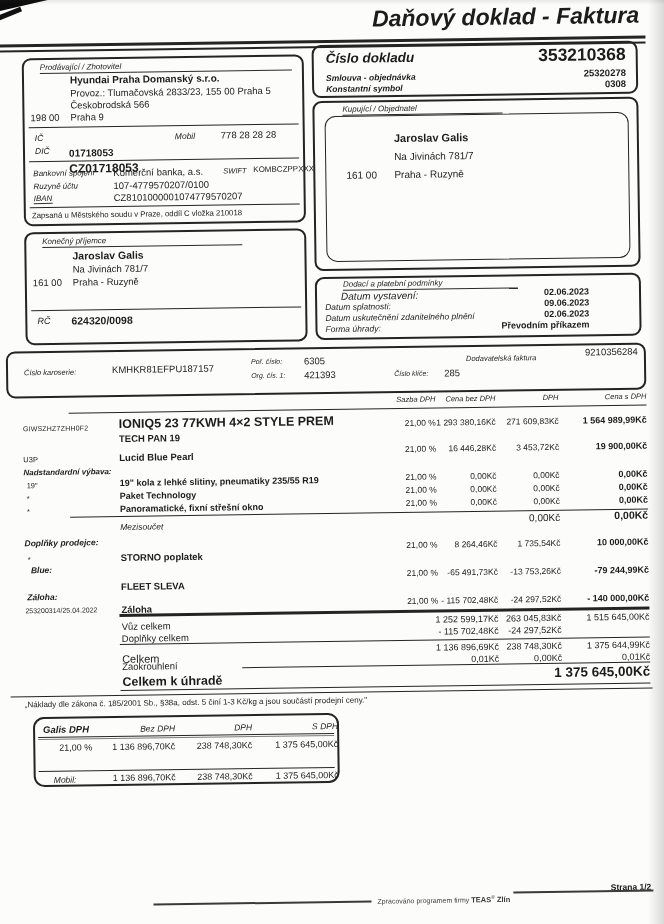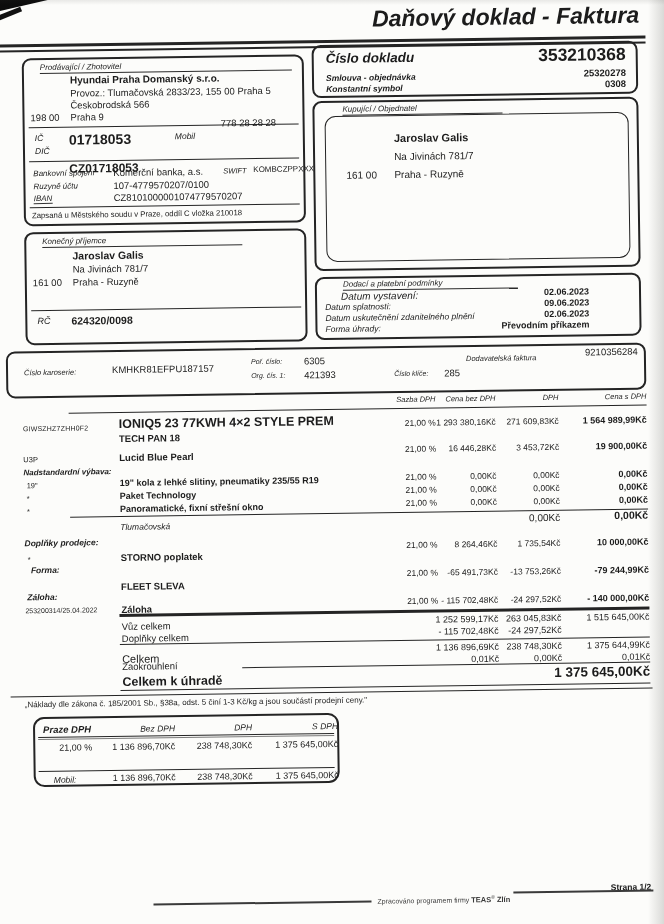--- a/index.html
+++ b/index.html
@@ -51,23 +51,23 @@
 
   <div class="box" style="left:28px; top:54px; width:282px; height:168px;">
     <span class="boxlbl" style="left:16px; top:3px; width:252px;">Prodávající / Zhotovitel</span>
     <span class="a b" style="left:46px; top:15px; font-size:10px;">Hyundai Praha Domanský s.r.o.</span>
     <span class="a" style="left:46px; top:28px; font-size:9.5px;">Provoz.: Tlumačovská 2833/23, 155 00 Praha 5</span>
     <span class="a" style="left:46px; top:40px; font-size:9.5px;">Českobrodská 566</span>
     <span class="a" style="left:6px; top:52px; font-size:9.5px;">198 00</span>
     <span class="a" style="left:46px; top:52px; font-size:9.5px;">Praha 9</span>
     <div class="line" style="top:67px; left:4px; right:4px;"></div>
     <span class="a it" style="left:10px; top:73px; font-size:8.5px;">IČ</span>
-    <span class="a b" style="left:44px; top:72px; font-size:14px;">01718053</span>
+    <span class="a b" style="left:44px; top:88px; font-size:10px;">01718053</span>
     <span class="a it" style="left:150px; top:73px; font-size:8.5px;">Mobil</span>
-    <span class="a" style="left:196px; top:60px; font-size:9.5px;">778 28 28 28</span>
+    <span class="a" style="left:196px; top:72px; font-size:9.5px;">778 28 28 28</span>
     <span class="a it" style="left:10px; top:86px; font-size:8.5px;">DIČ</span>
     <span class="a b" style="left:44px; top:102px; font-size:12px;">CZ01718053</span>
     <div class="line" style="top:101px; left:4px; right:4px;"></div>
     <span class="a it" style="left:8px; top:109px; font-size:8px;">Bankovní spojení</span>
     <span class="a" style="left:88px; top:108px; font-size:9.5px;">Komerční banka, a.s.</span>
     <span class="a it" style="left:198px; top:109px; font-size:7.5px;">SWIFT</span>
     <span class="a" style="left:228px; top:108px; font-size:8px;">KOMBCZPPXXX</span>
     <span class="a it" style="left:8px; top:122px; font-size:8px;">Ruzyně účtu</span>
     <span class="a" style="left:88px; top:121px; font-size:9.5px;">107-4779570207/0100</span>
     <span class="a it" style="left:8px; top:134px; font-size:8px; border-bottom:1px solid #333;">IBAN</span>
@@ -135,21 +135,21 @@
     <span class="c-rate">Sazba DPH</span>
     <span class="c-base">Cena bez DPH</span>
     <span class="c-vat">DPH</span>
     <span class="c-tot">Cena s DPH</span>
   </div>
   <div class="line" style="top:409px; left:70px; right:16px;"></div>
 
   <div class="row" style="top:412px;">
     <span class="a" style="left:24px; top:9px; font-size:7px; letter-spacing:0.2px;">GIWSZHZ7ZHH0F2</span>
     <span class="a b" style="left:120px; top:2px; font-size:12.5px;">IONIQ5 23 77KWH 4×2 STYLE PREM</span>
-    <span class="a b" style="left:120px; top:18px; font-size:9.5px;">TECH PAN 18</span>
+    <span class="a b" style="left:120px; top:18px; font-size:9.5px;">TECH PAN 19</span>
     <span class="c-rate" style="top:7px;">21,00 %</span>
     <span class="c-base" style="top:7px;">1 293 380,16Kč</span>
     <span class="c-vat" style="top:7px;">271 609,83Kč</span>
     <span class="c-tot" style="top:7px;">1 564 989,99Kč</span>
   </div>
 
   <div class="row" style="top:440px;">
     <span class="a" style="left:24px; top:11px; font-size:7.5px;">U3P</span>
     <span class="a b" style="left:120px; top:9px; font-size:9.5px;">Lucid Blue Pearl</span>
     <span class="c-rate" style="top:5px;">21,00 %</span>
@@ -180,36 +180,36 @@
     <span class="a" style="left:27px; top:4px; font-size:7.5px;">*</span>
     <span class="a b" style="left:120px; top:2px; font-size:9px;">Panoramatické, fixní střešní okno</span>
     <span class="c-rate">21,00 %</span>
     <span class="c-base">0,00Kč</span>
     <span class="c-vat">0,00Kč</span>
     <span class="c-tot">0,00Kč</span>
   </div>
 
   <div class="line" style="top:513px; left:70px; right:16px;"></div>
   <div class="row" style="top:515px;">
-    <span class="a it" style="left:120px; top:4px; font-size:8.5px;">Tlumačovská</span>
+    <span class="a it" style="left:120px; top:4px; font-size:8.5px;">Mezisoučet</span>
     <span class="c-vat" style="font-size:10px; top:0;">0,00Kč</span>
     <span class="c-tot" style="font-size:10.5px; top:-2px;">0,00Kč</span>
   </div>
 
   <div class="a b it" style="left:24px; top:534px; font-size:8.5px;">Doplňky prodejce:</div>
   <div class="row" style="top:541px;">
     <span class="a" style="left:27px; top:10px; font-size:7.5px;">*</span>
     <span class="a b" style="left:120px; top:8px; font-size:9.5px;">STORNO poplatek</span>
     <span class="c-rate">21,00 %</span>
     <span class="c-base">8 264,46Kč</span>
     <span class="c-vat">1 735,54Kč</span>
     <span class="c-tot">10 000,00Kč</span>
   </div>
 
-  <div class="a b it" style="left:30px; top:561px; font-size:8.5px;">Forma:</div>
+  <div class="a b it" style="left:30px; top:561px; font-size:8.5px;">Blue:</div>
   <div class="row" style="top:566px;">
     <span class="a b" style="left:120px; top:12px; font-size:9.5px;">FLEET SLEVA</span>
     <span class="c-rate" style="top:3px;">21,00 %</span>
     <span class="c-base" style="top:3px;">-65 491,73Kč</span>
     <span class="c-vat" style="top:3px;">-13 753,26Kč</span>
     <span class="c-tot" style="top:3px;">-79 244,99Kč</span>
   </div>
 
   <div class="a b it" style="left:26px; top:588px; font-size:8.5px;">Záloha:</div>
   <div class="row" style="top:594px;">
@@ -248,21 +248,21 @@
   </div>
   <div class="line" style="top:666px; left:240px; right:16px;"></div>
   <div class="a b" style="top:668px; left:448px; width:200px; text-align:right; font-size:13.5px;">1 375 645,00Kč</div>
   <div class="a b" style="top:672px; left:120px; font-size:12.5px;">Celkem k úhradě</div>
   <div class="line" style="top:687px; left:118px; right:16px; height:1.2px;"></div>
 
   <div class="line" style="top:692px; left:8px; right:14px; height:1px;"></div>
   <div class="a" style="left:22px; top:696px; font-size:8px;">„Náklady dle zákona č. 185/2001 Sb., §38a, odst. 5 činí 1-3 Kč/kg a jsou součástí prodejní ceny."</div>
 
   <div class="box" style="left:30px; top:713px; width:306px; height:70px; border-radius:11px;">
-    <span class="a b it" style="left:8px; top:5px; font-size:9.5px;">Praze DPH</span>
+    <span class="a b it" style="left:8px; top:5px; font-size:9.5px;">Galis DPH</span>
     <span class="r-base it" style="top:6px; font-size:8.5px;">Bez DPH</span>
     <span class="r-vat it" style="top:6px; font-size:8.5px;">DPH</span>
     <span class="r-tot it" style="top:6px; font-size:8.5px;">S DPH</span>
     <div class="line" style="top:18px; left:3px; right:3px;"></div>
     <div class="line" style="top:20px; left:3px; right:3px; height:0.8px; opacity:0.6;"></div>
     <span class="r-rate" style="top:24px; font-size:9px;">21,00 %</span>
     <span class="r-base" style="top:24px; font-size:9px;">1 136 896,70Kč</span>
     <span class="r-vat" style="top:24px; font-size:9px;">238 748,30Kč</span>
     <span class="r-tot" style="top:24px; font-size:9px;">1 375 645,00Kč</span>
     <div class="line" style="top:52px; left:3px; right:3px;"></div>

